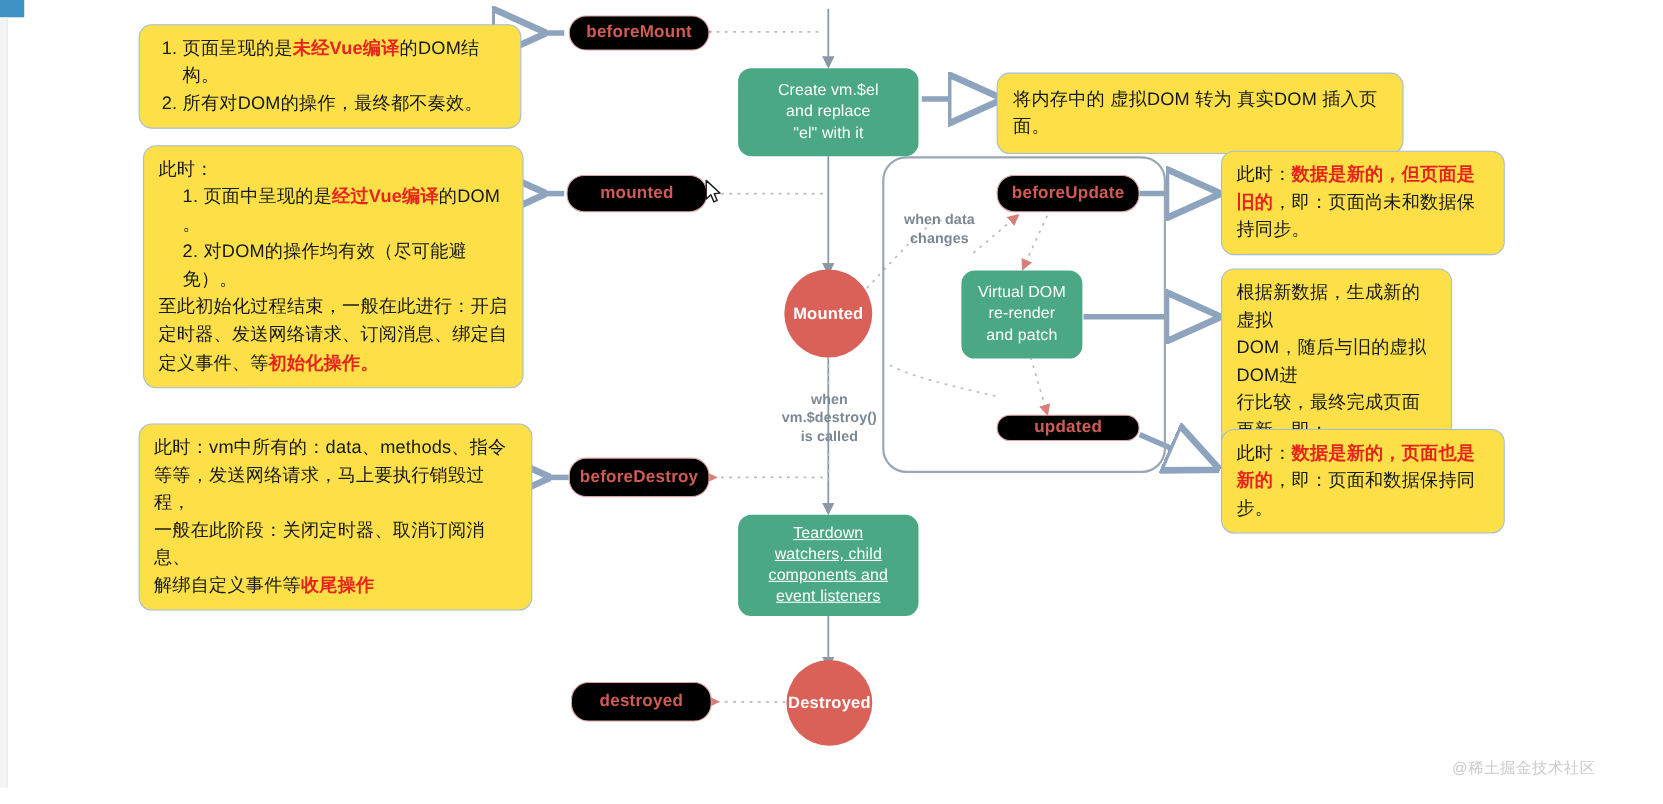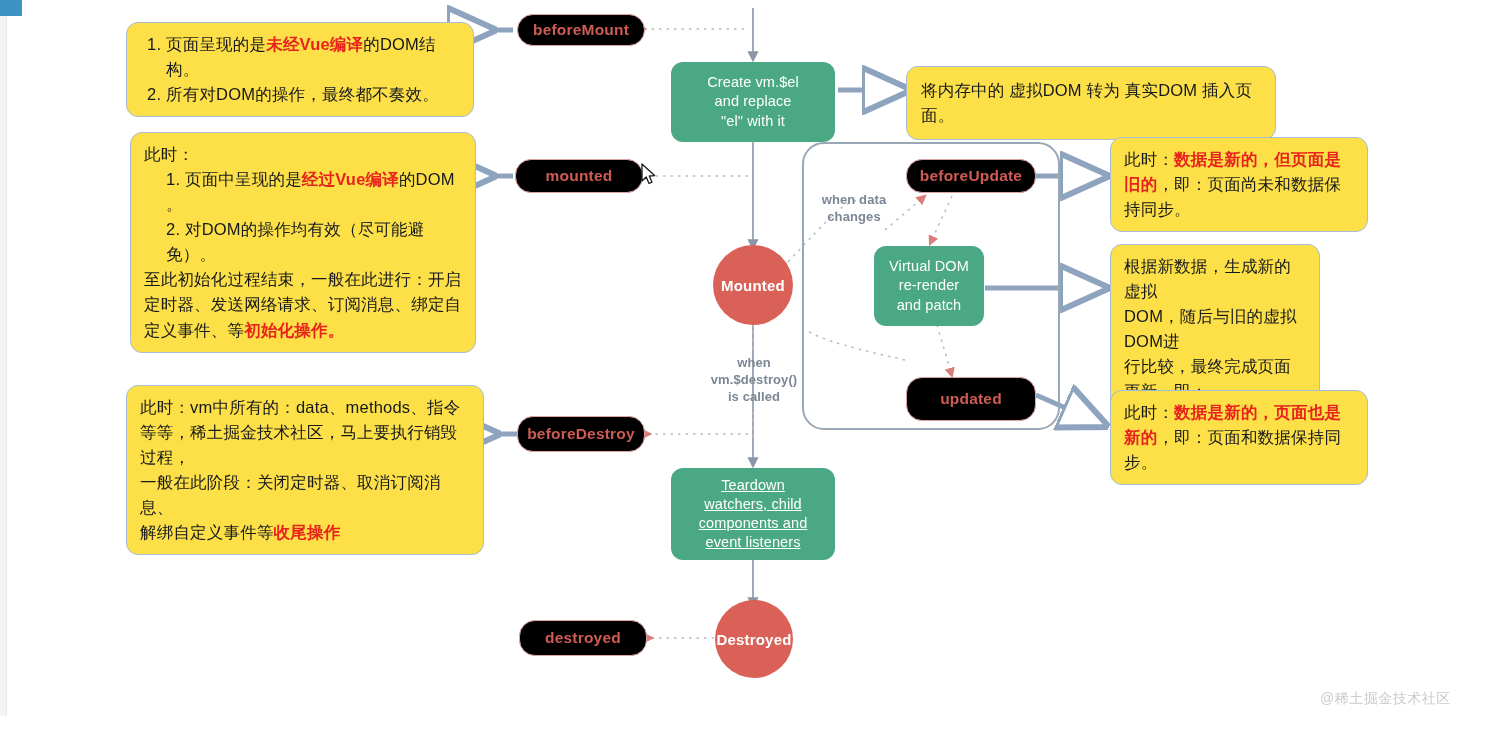--- a/index.html
+++ b/index.html
@@ -265,21 +265,21 @@
   </div>
 
   <div class="node hook-pill" style="left:515px; top:159px; width:128px; height:34px;">
     <span>mounted</span>
   </div>
 
   <div class="node hook-pill" style="left:906px; top:159px; width:130px; height:34px;">
     <span>beforeUpdate</span>
   </div>
 
-  <div class="node hook-pill" style="left:906px; top:377px; width:130px; height:44px;">
+  <div class="node hook-pill" style="left:906px; top:377px; width:130px; height:24px;">
     <span>updated</span>
   </div>
 
   <div class="node hook-pill" style="left:517px; top:416px; width:128px; height:36px;">
     <span>beforeDestroy</span>
   </div>
 
   <div class="node hook-pill" style="left:519px; top:620px; width:128px; height:36px;">
     <span>destroyed</span>
   </div>
@@ -314,21 +314,21 @@
     <div class="indent">
       <span>2.&nbsp;</span><span>对DOM的操作均有效（尽可能避免）。</span>
     </div>
     <div>
       <span>至此初始化过程结束，一般在此进行：开启定时器、发送网络请求、订阅消息、绑定自定义事件、等</span><span class="em">初始化操作。</span>
     </div>
   </div>
 
   <div class="note" style="left:126px; top:385px; width:358px;">
     <div>此时：vm中所有的：data、methods、指令</div>
-    <div>等等，稀土掘金技术社区，马上要执行销毁过程，</div>
+    <div>等等，发送网络请求，马上要执行销毁过程，</div>
     <div>一般在此阶段：关闭定时器、取消订阅消息、</div>
     <div>
       <span>解绑自定义事件等</span><span class="em">收尾操作</span>
     </div>
   </div>
 
   <div class="note" style="left:906px; top:66px; width:370px; padding:11px 14px;">
     <span>将内存中的 虚拟DOM 转为 真实DOM 插入页面。</span>
   </div>
 

